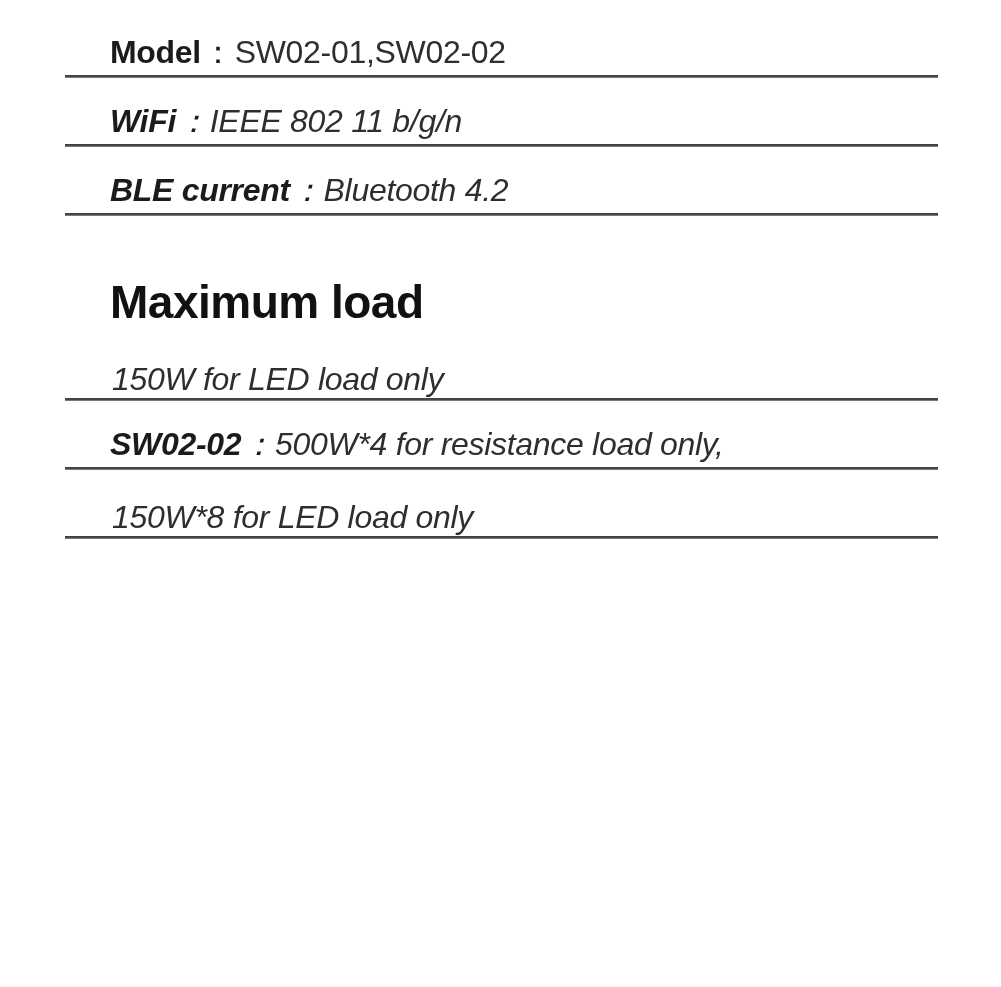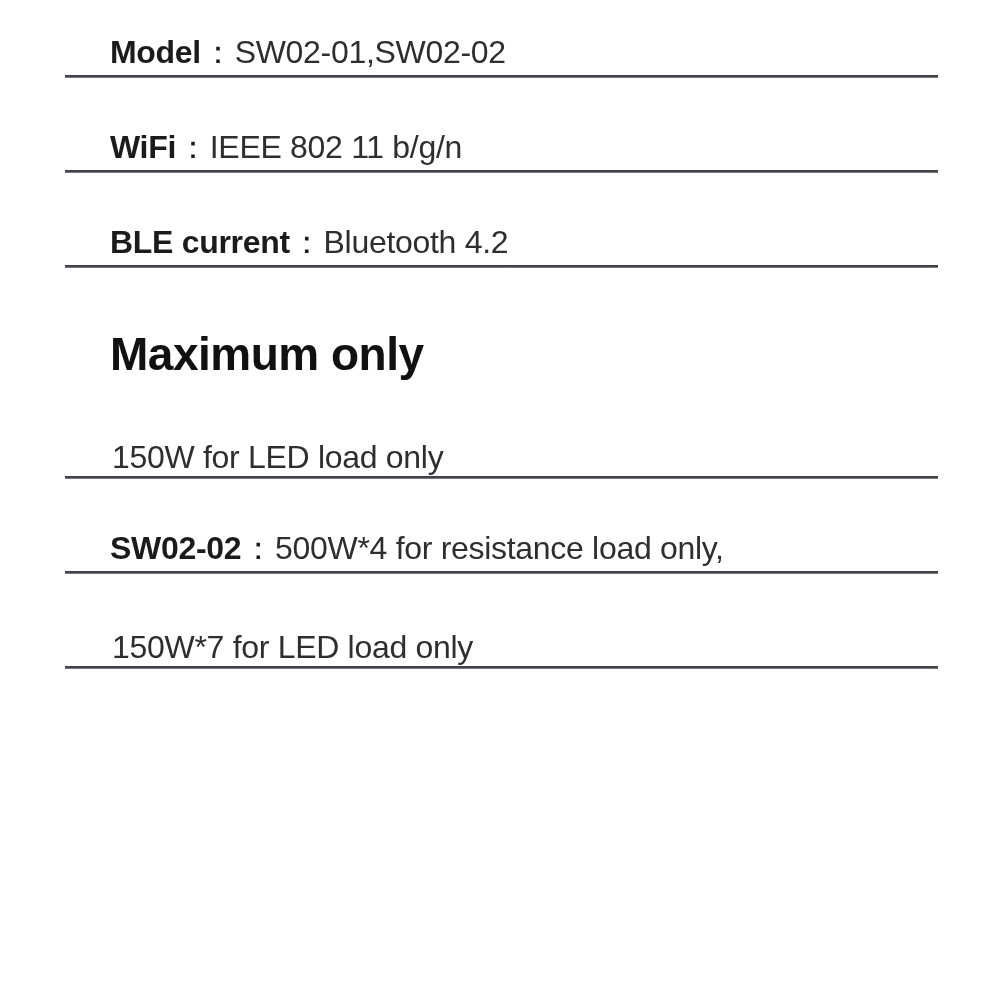--- a/index.html
+++ b/index.html
@@ -28,21 +28,21 @@
   .row::after {
     content: "";
     position: absolute;
     left: 0;
     right: 0;
     bottom: 0;
     height: 3px;
     background: linear-gradient(180deg, #3f3f47 0%, #3f3f47 45%, #90909a 100%);
   }
   .h-first { height: 78px; }
-  .h-std   { height: 95px; }
+  .h-std   { height: 69px; font-style: italic; }
   .h-after-heading { height: 65px; }
   .row-text {
     font-size: 32px;
     letter-spacing: -0.3px;
     color: #2e2e32;
     white-space: nowrap;
   }
   .lbl {
     font-weight: 700;
     color: #1b1b1d;
@@ -80,30 +80,30 @@
   <div class="row h-std">
     <div class="row-text"><span class="lbl">WiFi</span><span class="sep">：</span><span class="val">IEEE 802 11 b/g/n</span></div>
   </div>
 
   <div class="row h-std">
     <div class="row-text"><span class="lbl">BLE current</span><span class="sep">：</span><span class="val">Bluetooth 4.2</span></div>
   </div>
 
 
   <div class="heading-block">
-    <h1>Maximum only</h1>
+    <h1>Maximum load</h1>
   </div>
 
 
   <div class="row h-std">
     <div class="row-text"><span class="lbl"></span><span class="sep"></span><span class="val">150W for LED load only</span></div>
   </div>
 
   <div class="row h-std">
     <div class="row-text"><span class="lbl">SW02-02</span><span class="sep">：</span><span class="val">500W*4 for resistance load only,</span></div>
   </div>
 
   <div class="row h-std">
-    <div class="row-text"><span class="lbl"></span><span class="sep"></span><span class="val">150W*7 for LED load only</span></div>
+    <div class="row-text"><span class="lbl"></span><span class="sep"></span><span class="val">150W*8 for LED load only</span></div>
   </div>
 
 
 </div>
 
 </body></html>

